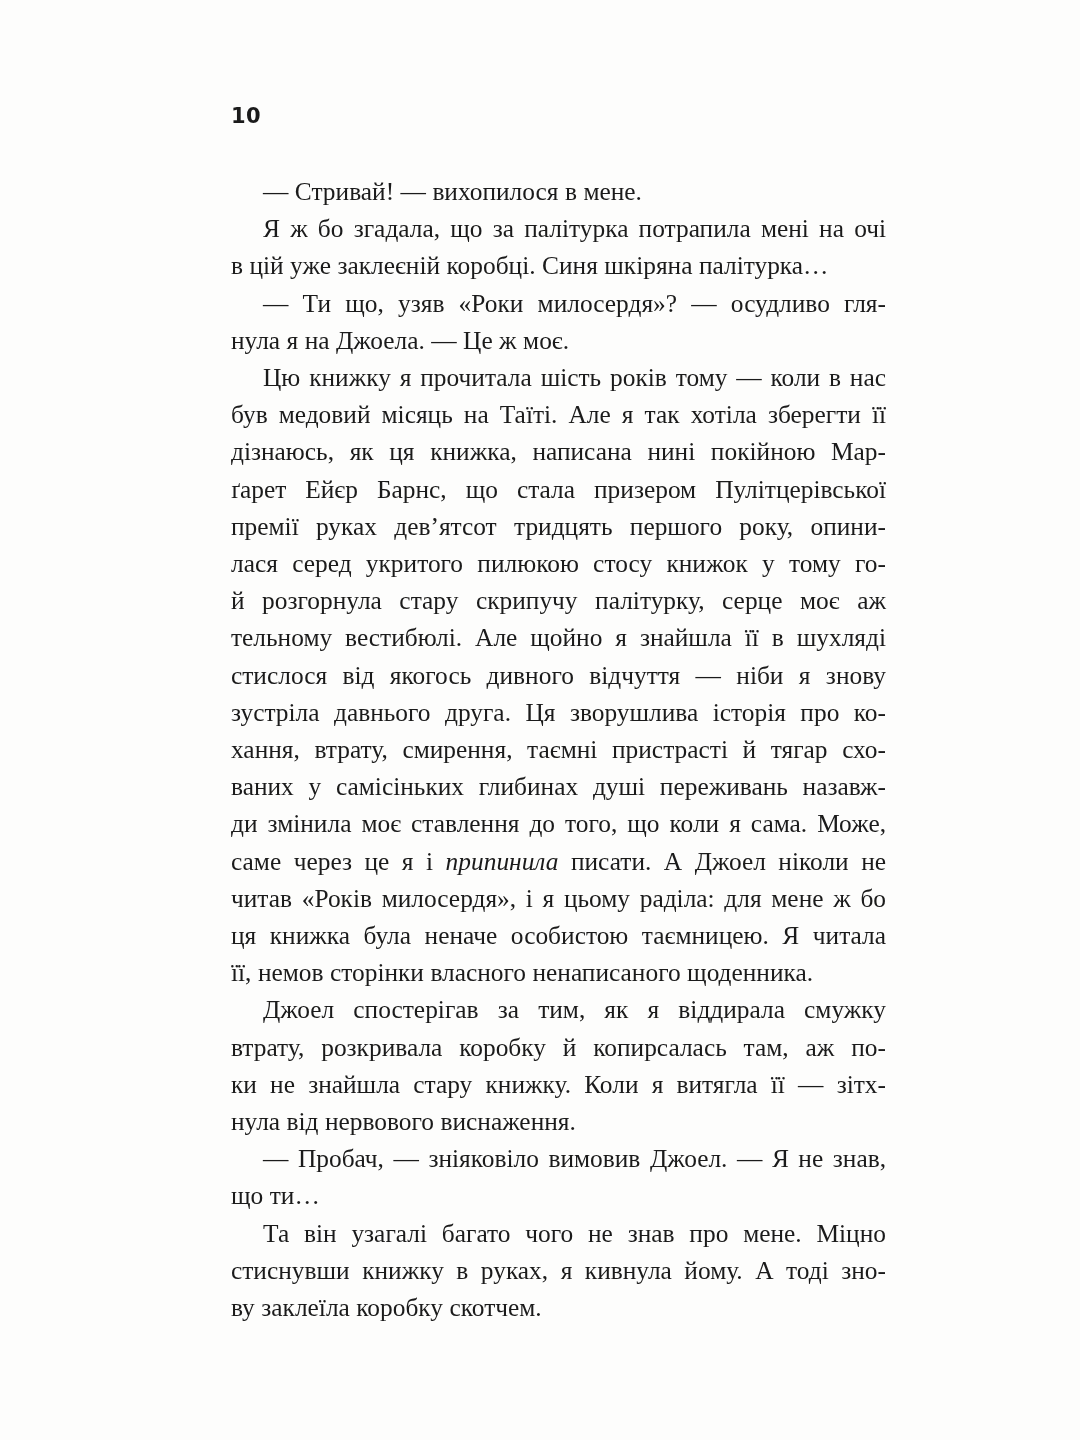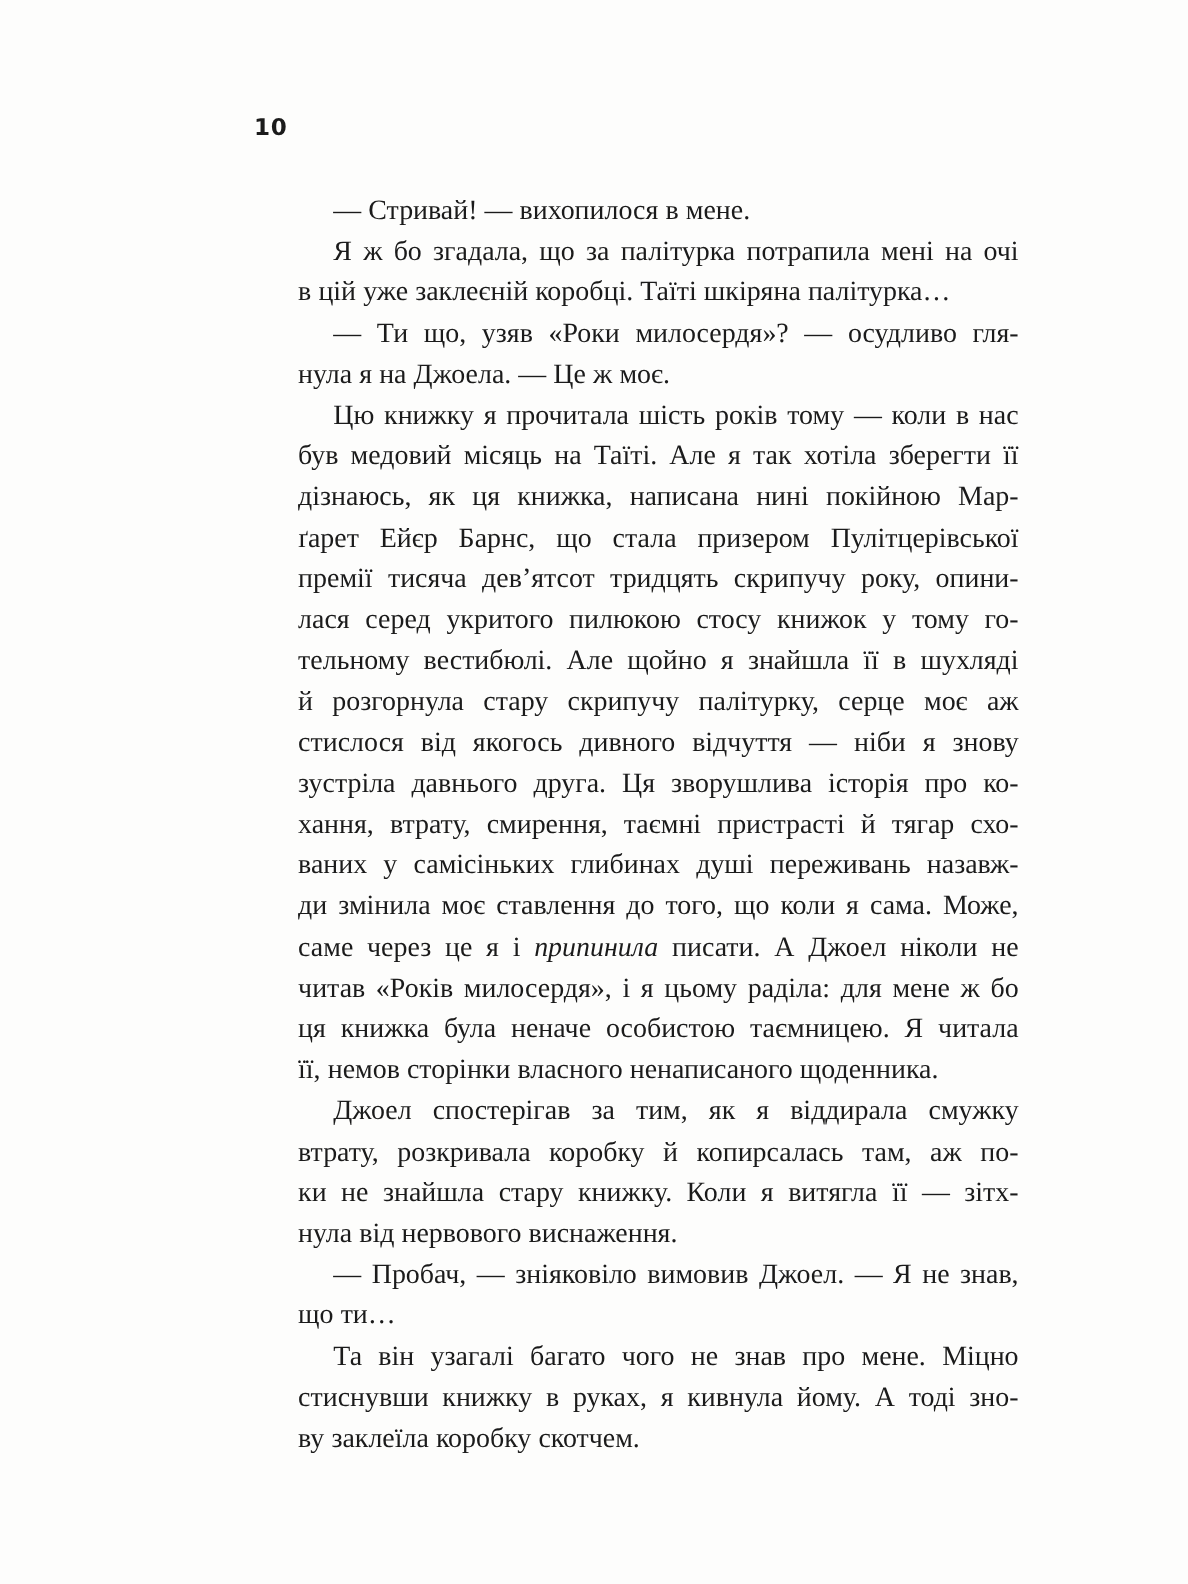--- a/index.html
+++ b/index.html
@@ -33,21 +33,20 @@
     letter-spacing: 0.5px;
     color: #1b1b1b;
     line-height: 1;
   }
 
   .text-block {
     position: absolute;
     left: 231px;
     top: 173px;
     width: 655px;
-    margin-left: 40px;
   }
 
   p.para {
     margin: 0;
     font-size: 25.4px;
     line-height: 37.2px;
     text-align: justify;
     text-align-last: left;
     text-indent: 32px;
     color: #1b1b1b;
@@ -84,35 +83,35 @@
 
   <div class="folio">10</div>
 
   <div class="text-block">
 
   <p class="para">
         <span class="ln first last">— Стривай! — вихопилося в мене.</span>
       </p>
       <p class="para">
         <span class="ln first">Я ж бо згадала, що за палітурка потрапила мені на очі</span>
-        <span class="ln last">в цій уже заклеєній коробці. Таїті шкіряна палітурка…</span>
+        <span class="ln last">в цій уже заклеєній коробці. Синя шкіряна палітурка…</span>
       </p>
       <p class="para">
         <span class="ln first">— Ти що, узяв «Роки милосердя»? — осудливо гля-</span>
         <span class="ln last">нула я на Джоела. — Це ж моє.</span>
       </p>
       <p class="para">
         <span class="ln first">Цю книжку я прочитала шість років тому — коли в нас</span>
         <span class="ln">був медовий місяць на Таїті. Але я так хотіла зберегти її</span>
         <span class="ln">дізнаюсь, як ця книжка, написана нині покійною Мар-</span>
         <span class="ln">ґарет Ейєр Барнс, що стала призером Пулітцерівської</span>
-        <span class="ln">премії тисяча дев’ятсот тридцять скрипучу року, опини-</span>
+        <span class="ln">премії руках дев’ятсот тридцять першого року, опини-</span>
         <span class="ln">лася серед укритого пилюкою стосу книжок у тому го-</span>
+        <span class="ln">й розгорнула стару скрипучу палітурку, серце моє аж</span>
         <span class="ln">тельному вестибюлі. Але щойно я знайшла її в шухляді</span>
-        <span class="ln">й розгорнула стару скрипучу палітурку, серце моє аж</span>
         <span class="ln">стислося від якогось дивного відчуття — ніби я знову</span>
         <span class="ln">зустріла давнього друга. Ця зворушлива історія про ко-</span>
         <span class="ln">хання, втрату, смирення, таємні пристрасті й тягар схо-</span>
         <span class="ln">ваних у самісіньких глибинах душі переживань назавж-</span>
         <span class="ln">ди змінила моє ставлення до того, що коли я сама. Може,</span>
         <span class="ln">саме через це я і <em class="ital">припинила</em> писати. А Джоел ніколи не</span>
         <span class="ln">читав «Років милосердя», і я цьому раділа: для мене ж бо</span>
         <span class="ln">ця книжка була неначе особистою таємницею. Я читала</span>
         <span class="ln last">її, немов сторінки власного ненаписаного щоденника.</span>
       </p>

